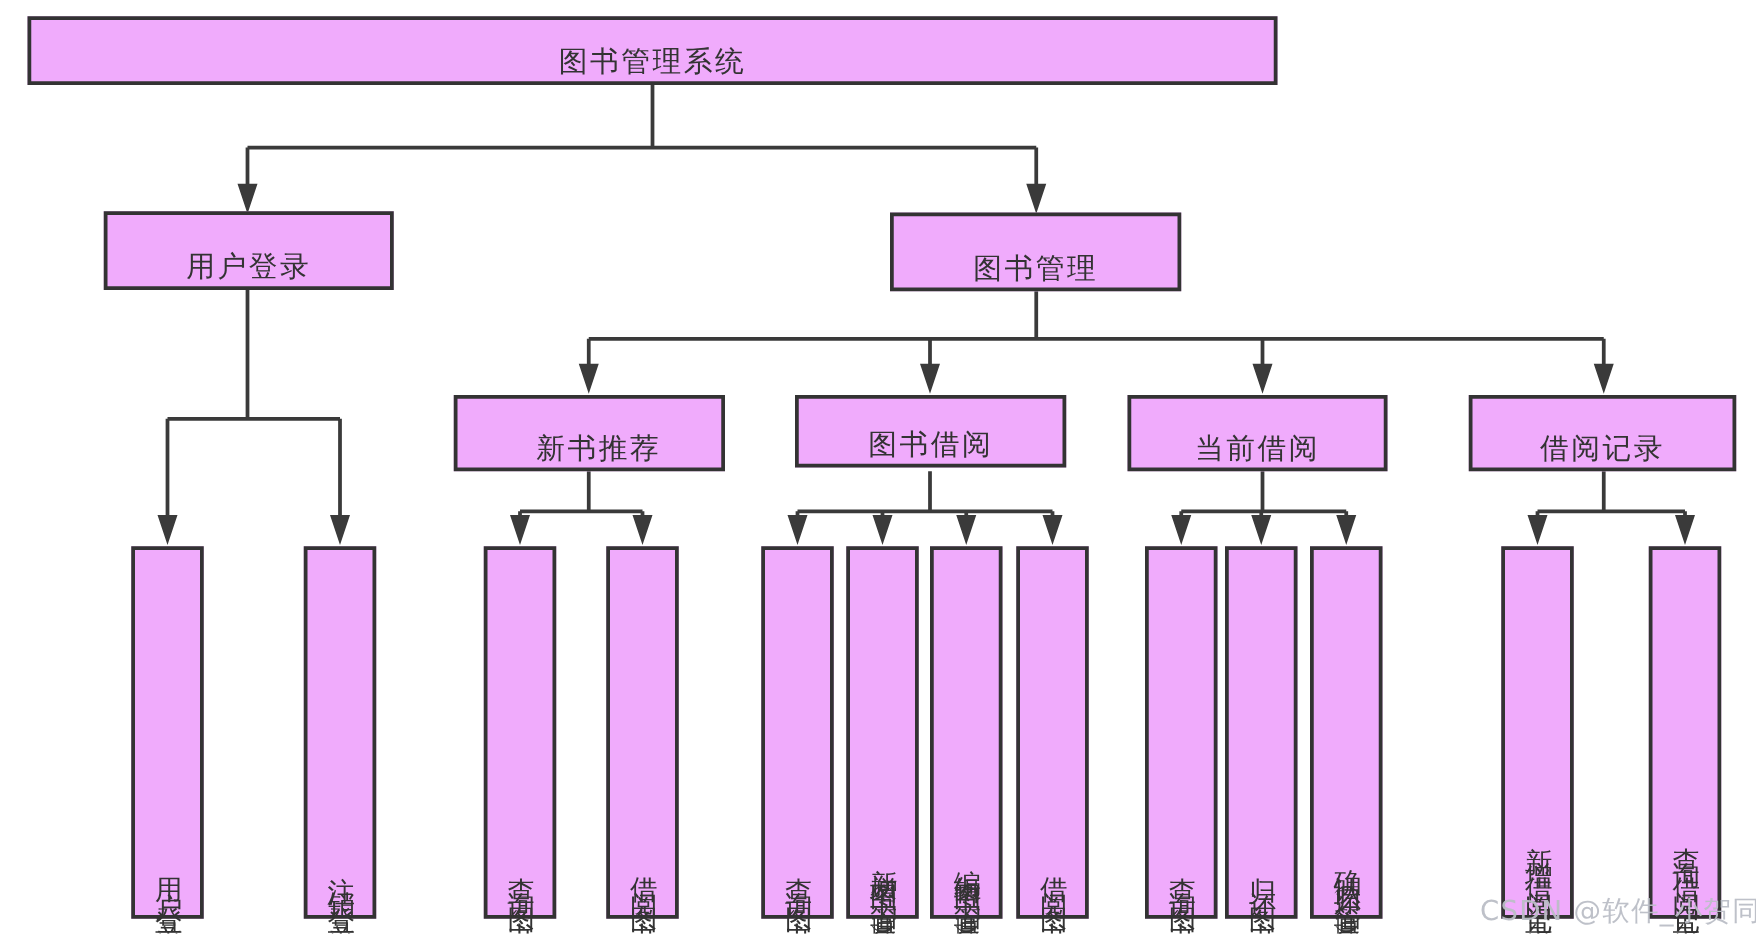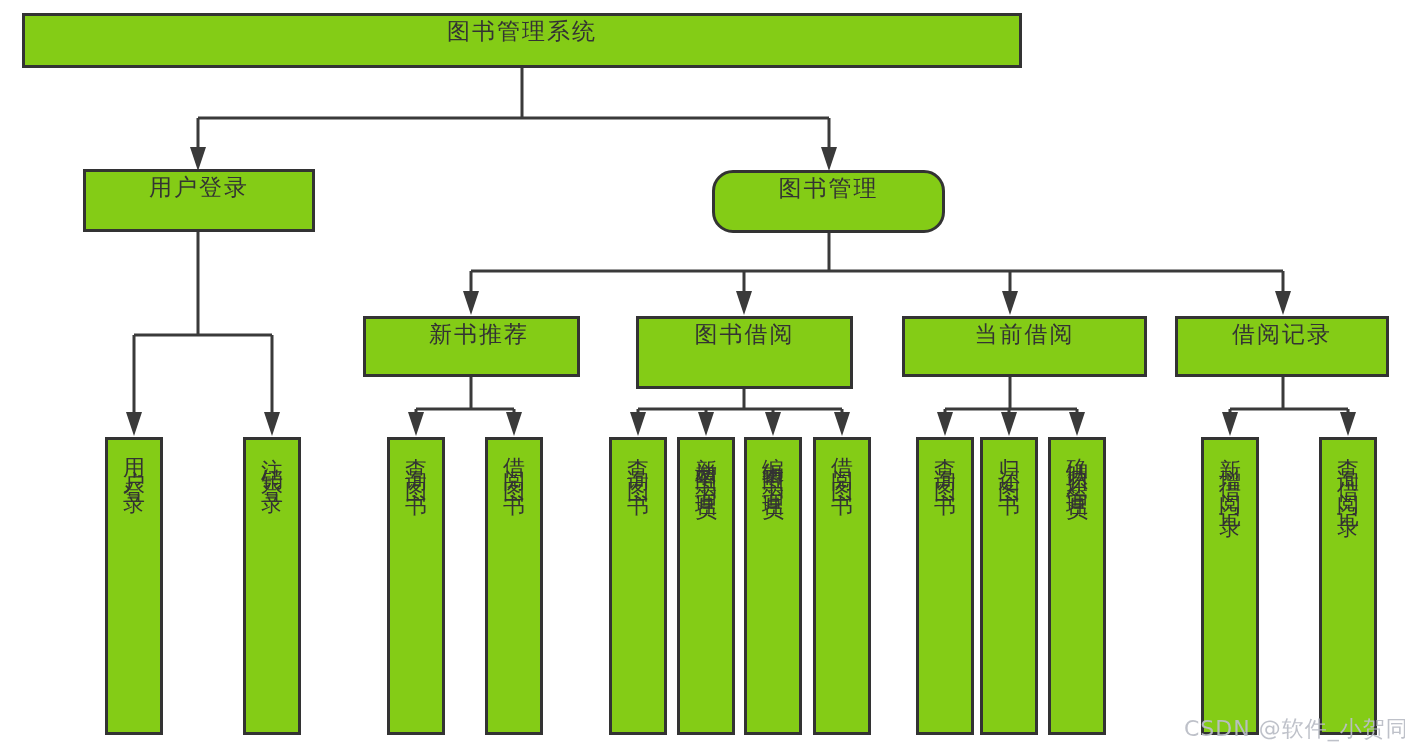--- a/index.html
+++ b/index.html
@@ -6,25 +6,25 @@
   #canvas{
     position:relative;
     width:1405px;height:747px;
     background:#ffffff;
     font-family:"DejaVu Sans","Liberation Sans",sans-serif;
     overflow:hidden;
   }
   #connectors{position:absolute;left:0;top:0;z-index:1;}
   .node{
     position:absolute;
-    background:#84cc16;
+    background:#f0abfc;
     border:3px solid #333333;
     box-sizing:border-box;
     display:flex;
-    align-items:flex-start;
+    align-items:flex-end;
     justify-content:center;
     color:#333333;
     z-index:2;
   }
   .hbox{font-size:23px;letter-spacing:2px;}
   .vbox span{
     writing-mode:vertical-rl;
     text-orientation:mixed;
     font-size:22px;
     letter-spacing:12px;
@@ -68,31 +68,31 @@
              M1222 412 L1238 412 L1230 436 Z  M1340 412 L1356 412 L1348 436 Z"></path>
   </svg>
 
   <div class="node hbox" style="left:22px;top:13px;width:1000px;height:55px;">
     <span>图书管理系统</span>
   </div>
 
   <div class="node hbox" style="left:83px;top:169px;width:232px;height:63px;">
     <span>用户登录</span>
   </div>
-  <div class="node hbox" style="left:712px;top:170px;width:233px;height:63px;border-radius:21px;">
+  <div class="node hbox" style="left:712px;top:170px;width:233px;height:63px;">
     <span>图书管理</span>
   </div>
 
   <div class="node hbox" style="left:363px;top:316px;width:217px;height:61px;padding-left:15px;">
     <span>新书推荐</span>
   </div>
-  <div class="node hbox" style="left:636px;top:316px;width:217px;height:73px;">
+  <div class="node hbox" style="left:636px;top:316px;width:217px;height:58px;">
     <span>图书借阅</span>
   </div>
-  <div class="node hbox" style="left:902px;top:316px;width:245px;height:61px;">
+  <div class="node hbox" style="left:902px;top:316px;width:208px;height:61px;">
     <span>当前借阅</span>
   </div>
   <div class="node hbox" style="left:1175px;top:316px;width:214px;height:61px;">
     <span>借阅记录</span>
   </div>
 
   <div class="node vbox" style="left:105px;top:437px;width:58px;height:298px;">
     <span>用户登录</span>
   </div>
   <div class="node vbox" style="left:243px;top:437px;width:58px;height:298px;">

